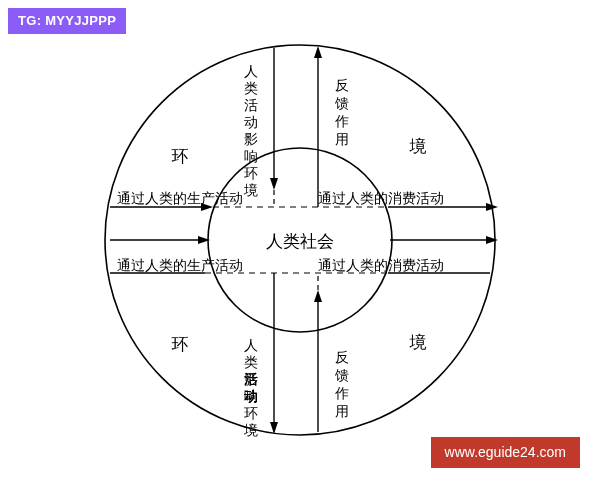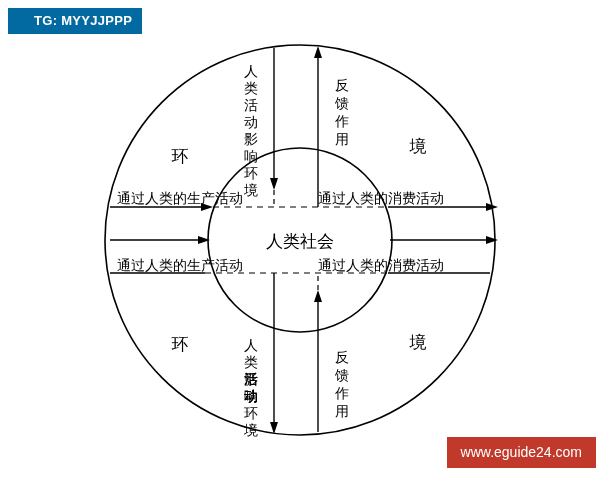--- a/index.html
+++ b/index.html
@@ -19,31 +19,31 @@
     position: absolute;
     left: 0;
     top: 0;
     width: 600px;
     height: 480px;
   }
   .tg-badge {
     position: absolute;
     left: 8px;
     top: 8px;
-    background: #0369a1;
+    background: #8b5cf6;
     color: #ffffff;
     font-size: 13px;
     font-weight: bold;
-    padding: 5px 10px 6px 26px;
+    padding: 5px 10px 6px 10px;
     letter-spacing: 0.3px;
     font-family: "Liberation Sans", sans-serif;
   }
   .wm-badge {
     position: absolute;
-    right: 4px;
+    right: 20px;
     bottom: 12px;
     background: #c0392b;
     color: #ffffff;
     font-size: 14px;
     padding: 7px 14px 8px 14px;
     font-family: "Liberation Sans", sans-serif;
   }
   svg text {
     font-family: "Liberation Sans", sans-serif;
     fill: #000000;

